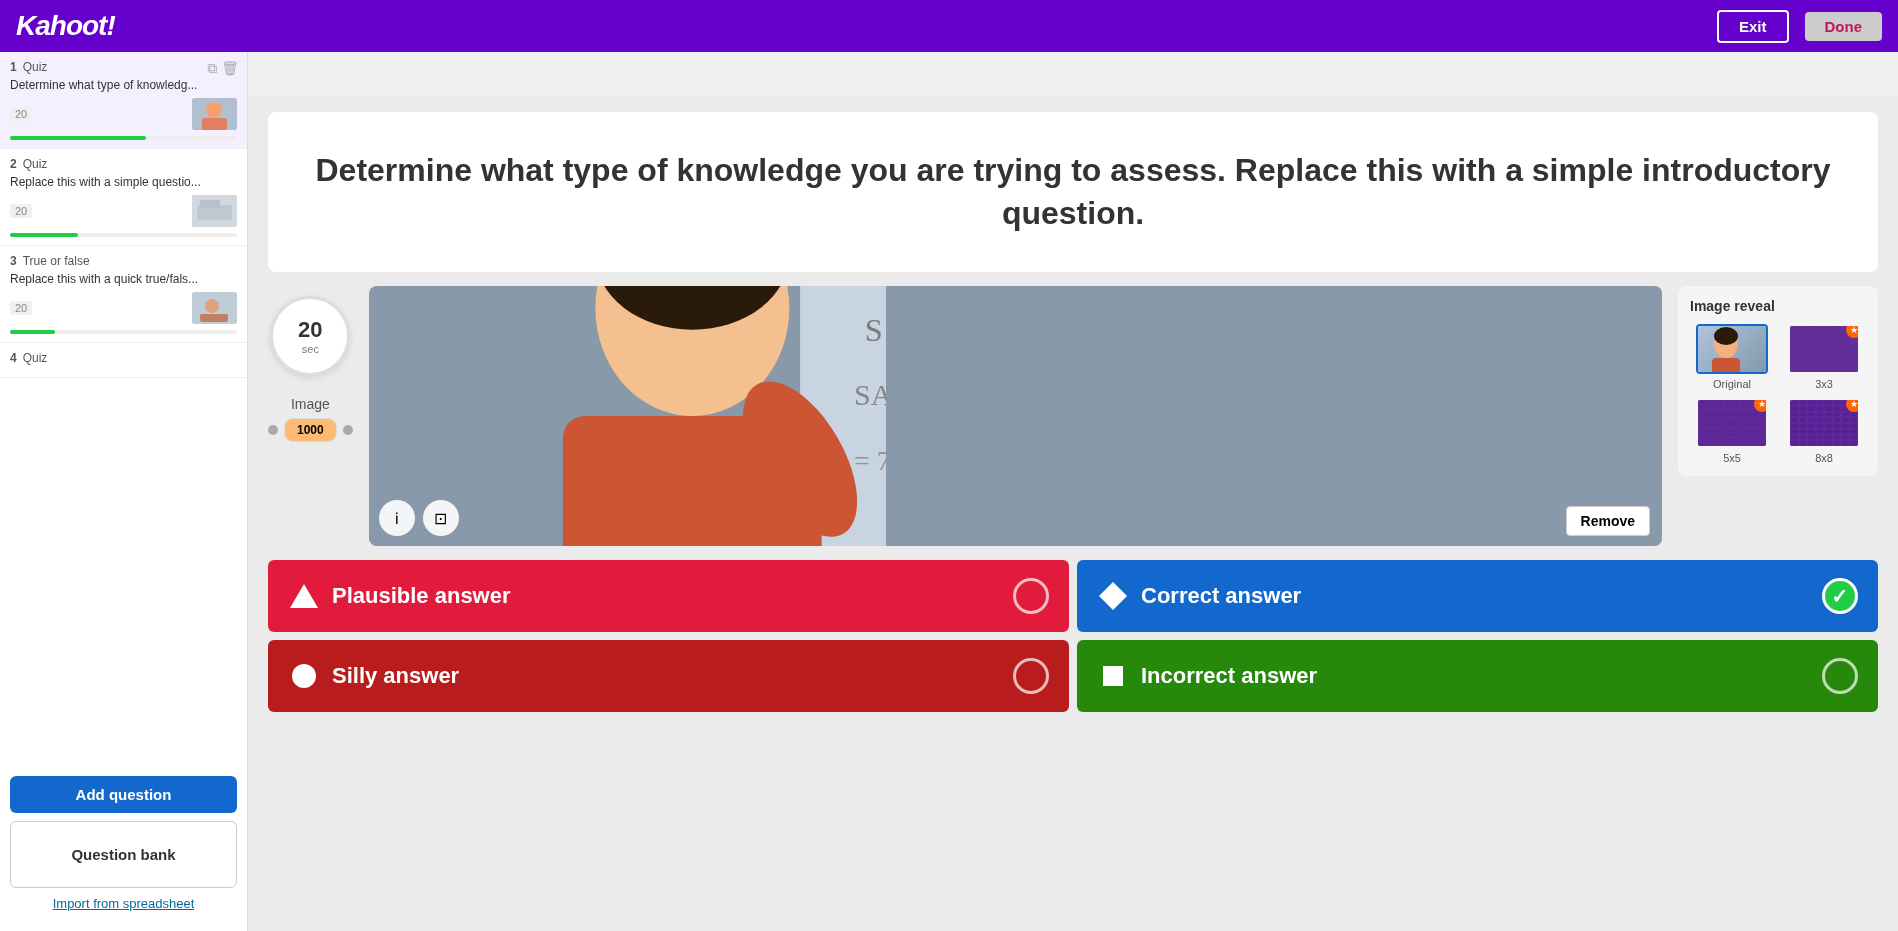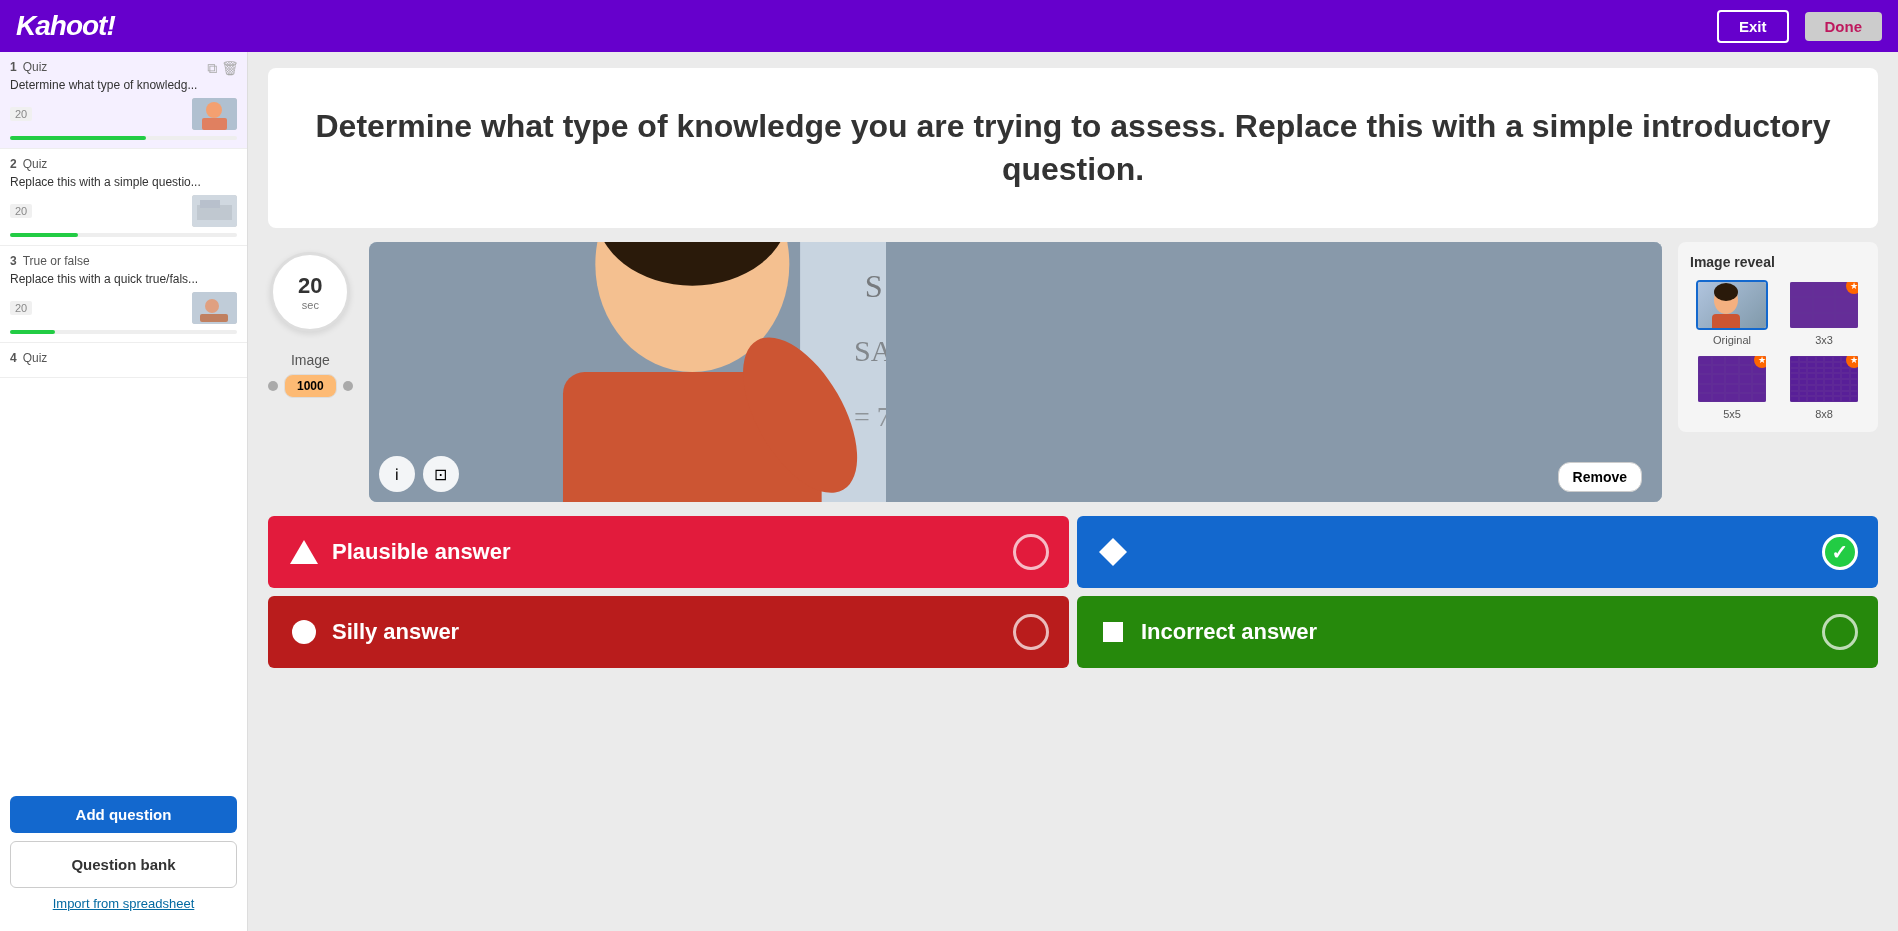--- a/index.html
+++ b/index.html
@@ -157,21 +157,21 @@
       font-size: 15px;
       font-weight: 700;
       cursor: pointer;
       width: 100%;
     }
     .question-bank-btn {
       background: white;
       color: #333;
       border: 1px solid #ccc;
       border-radius: 6px;
-      padding: 14px;
+      padding: 24px;
       font-size: 15px;
       font-weight: 600;
       cursor: pointer;
       width: 100%;
     }
     .import-link {
       text-align: center;
       font-size: 13px;
       color: #0369a1;
       text-decoration: underline;
@@ -183,20 +183,21 @@
 
     
     .content-area {
       flex: 1;
       display: flex;
       flex-direction: column;
       padding: 16px 20px;
       gap: 14px;
       overflow-y: auto;
       background: #ebebeb;
+      margin-top: 44px;
     }
 
     
     .question-box {
       background: white;
       border-radius: 8px;
       padding: 30px 40px;
       text-align: center;
       font-size: 32px;
       font-weight: 700;
@@ -283,24 +284,24 @@
       background: rgba(255,255,255,0.9);
       display: flex;
       align-items: center;
       justify-content: center;
       cursor: pointer;
       font-size: 16px;
     }
     .remove-btn {
       position: absolute;
       bottom: 10px;
-      right: 20px;
+      right: 12px;
       background: white;
       border: 1px solid #ccc;
-      border-radius: 12px;
+      border-radius: 4px;
       padding: 6px 14px;
       font-size: 14px;
       cursor: pointer;
       font-weight: 600;
     }
 
     
     .image-reveal-panel {
       width: 200px;
       background: #f5f5f5;
@@ -784,20 +785,21 @@
         <span class="answer-text">Plausible answer</span>
         <div class="answer-circle"></div>
       </button>
 
       <button class="answer-btn blue">
         <span class="answer-icon">
           <svg viewBox="0 0 32 32" width="32" height="32">
               <polygon points="16,2 30,16 16,30 2,16" fill="white"></polygon>
             </svg>
         </span>
+        <span class="answer-text">Correct answer</span>
         <div class="checkmark-circle">✓</div>
       </button>
 
       <button class="answer-btn gold">
         <span class="answer-icon">
           <svg viewBox="0 0 32 32" width="32" height="32">
               <circle cx="16" cy="16" r="12" fill="white"></circle>
             </svg>
         </span>
         <span class="answer-text">Silly answer</span>

